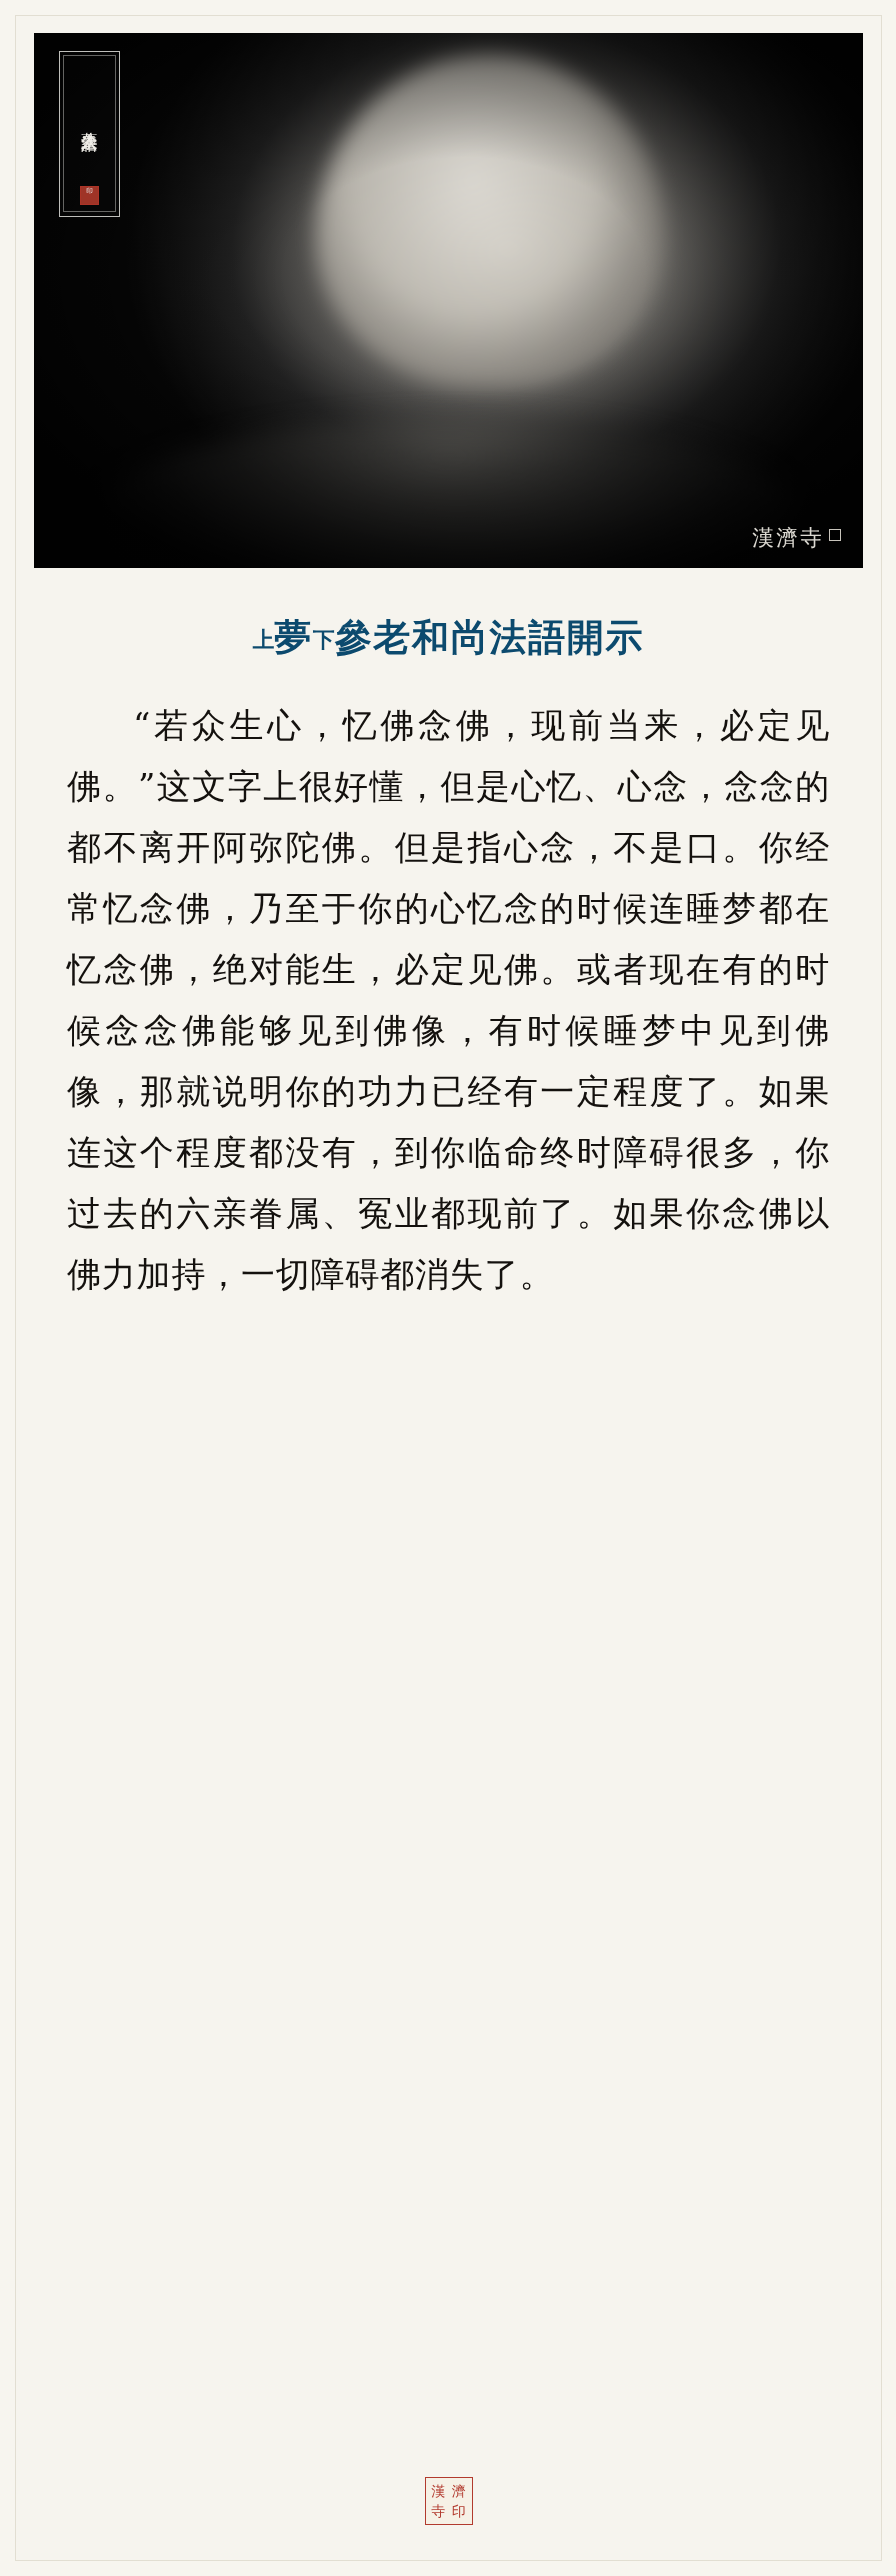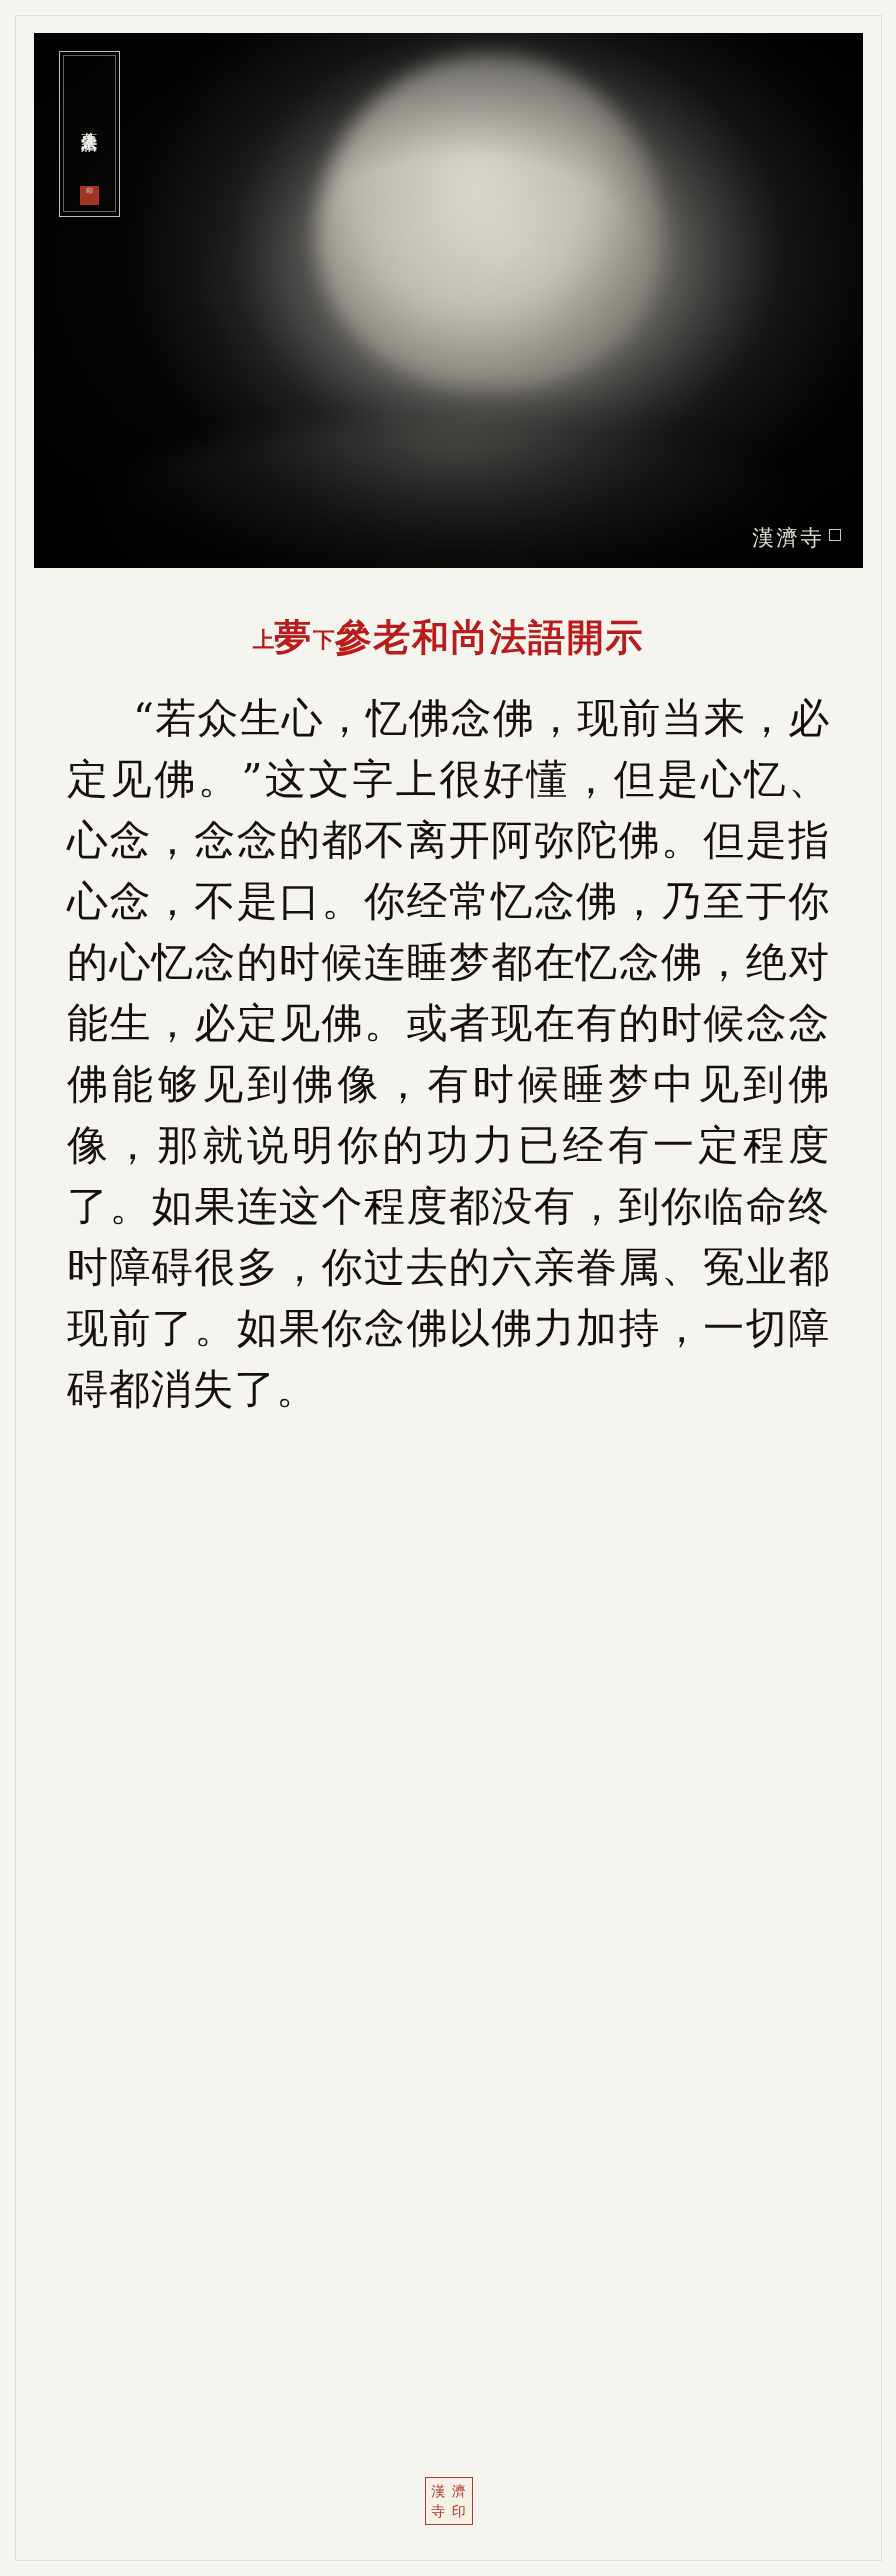--- a/index.html
+++ b/index.html
@@ -136,41 +136,41 @@
     display: inline-block;
     width: 10.8px;
     height: 10.8px;
     margin-left: 4.2px;
     border: 0.8px solid #d9d5cc;
     vertical-align: 3.3px;
   }
 
   
   .headline {
-    margin: 45px 0 25px 0;
+    margin: 45px 0 32px 0;
     text-align: center;
-    color: #b91c1c;
+    color: #0c4a6e;
     font-family: "DejaVu Serif", "Liberation Serif", serif;
     font-weight: bold;
     font-size: 37px;
     letter-spacing: 1.7px;
     white-space: nowrap;
   }
   .headline .small {
     font-size: 21.6px;
     vertical-align: 3.3px;
     letter-spacing: 0;
   }
 
   
   .body-text {
     margin: 8.3px 51px 0 51px;
     color: #14110e;
     font-family: "DejaVu Serif", "Liberation Serif", serif;
-    font-size: 41px;
+    font-size: 34px;
     line-height: 61px;
     text-align: justify;
     text-indent: 66px;
     letter-spacing: 0.8px;
   }
 
   
   .bottom-seal {
     position: absolute;
     left: 50%;

